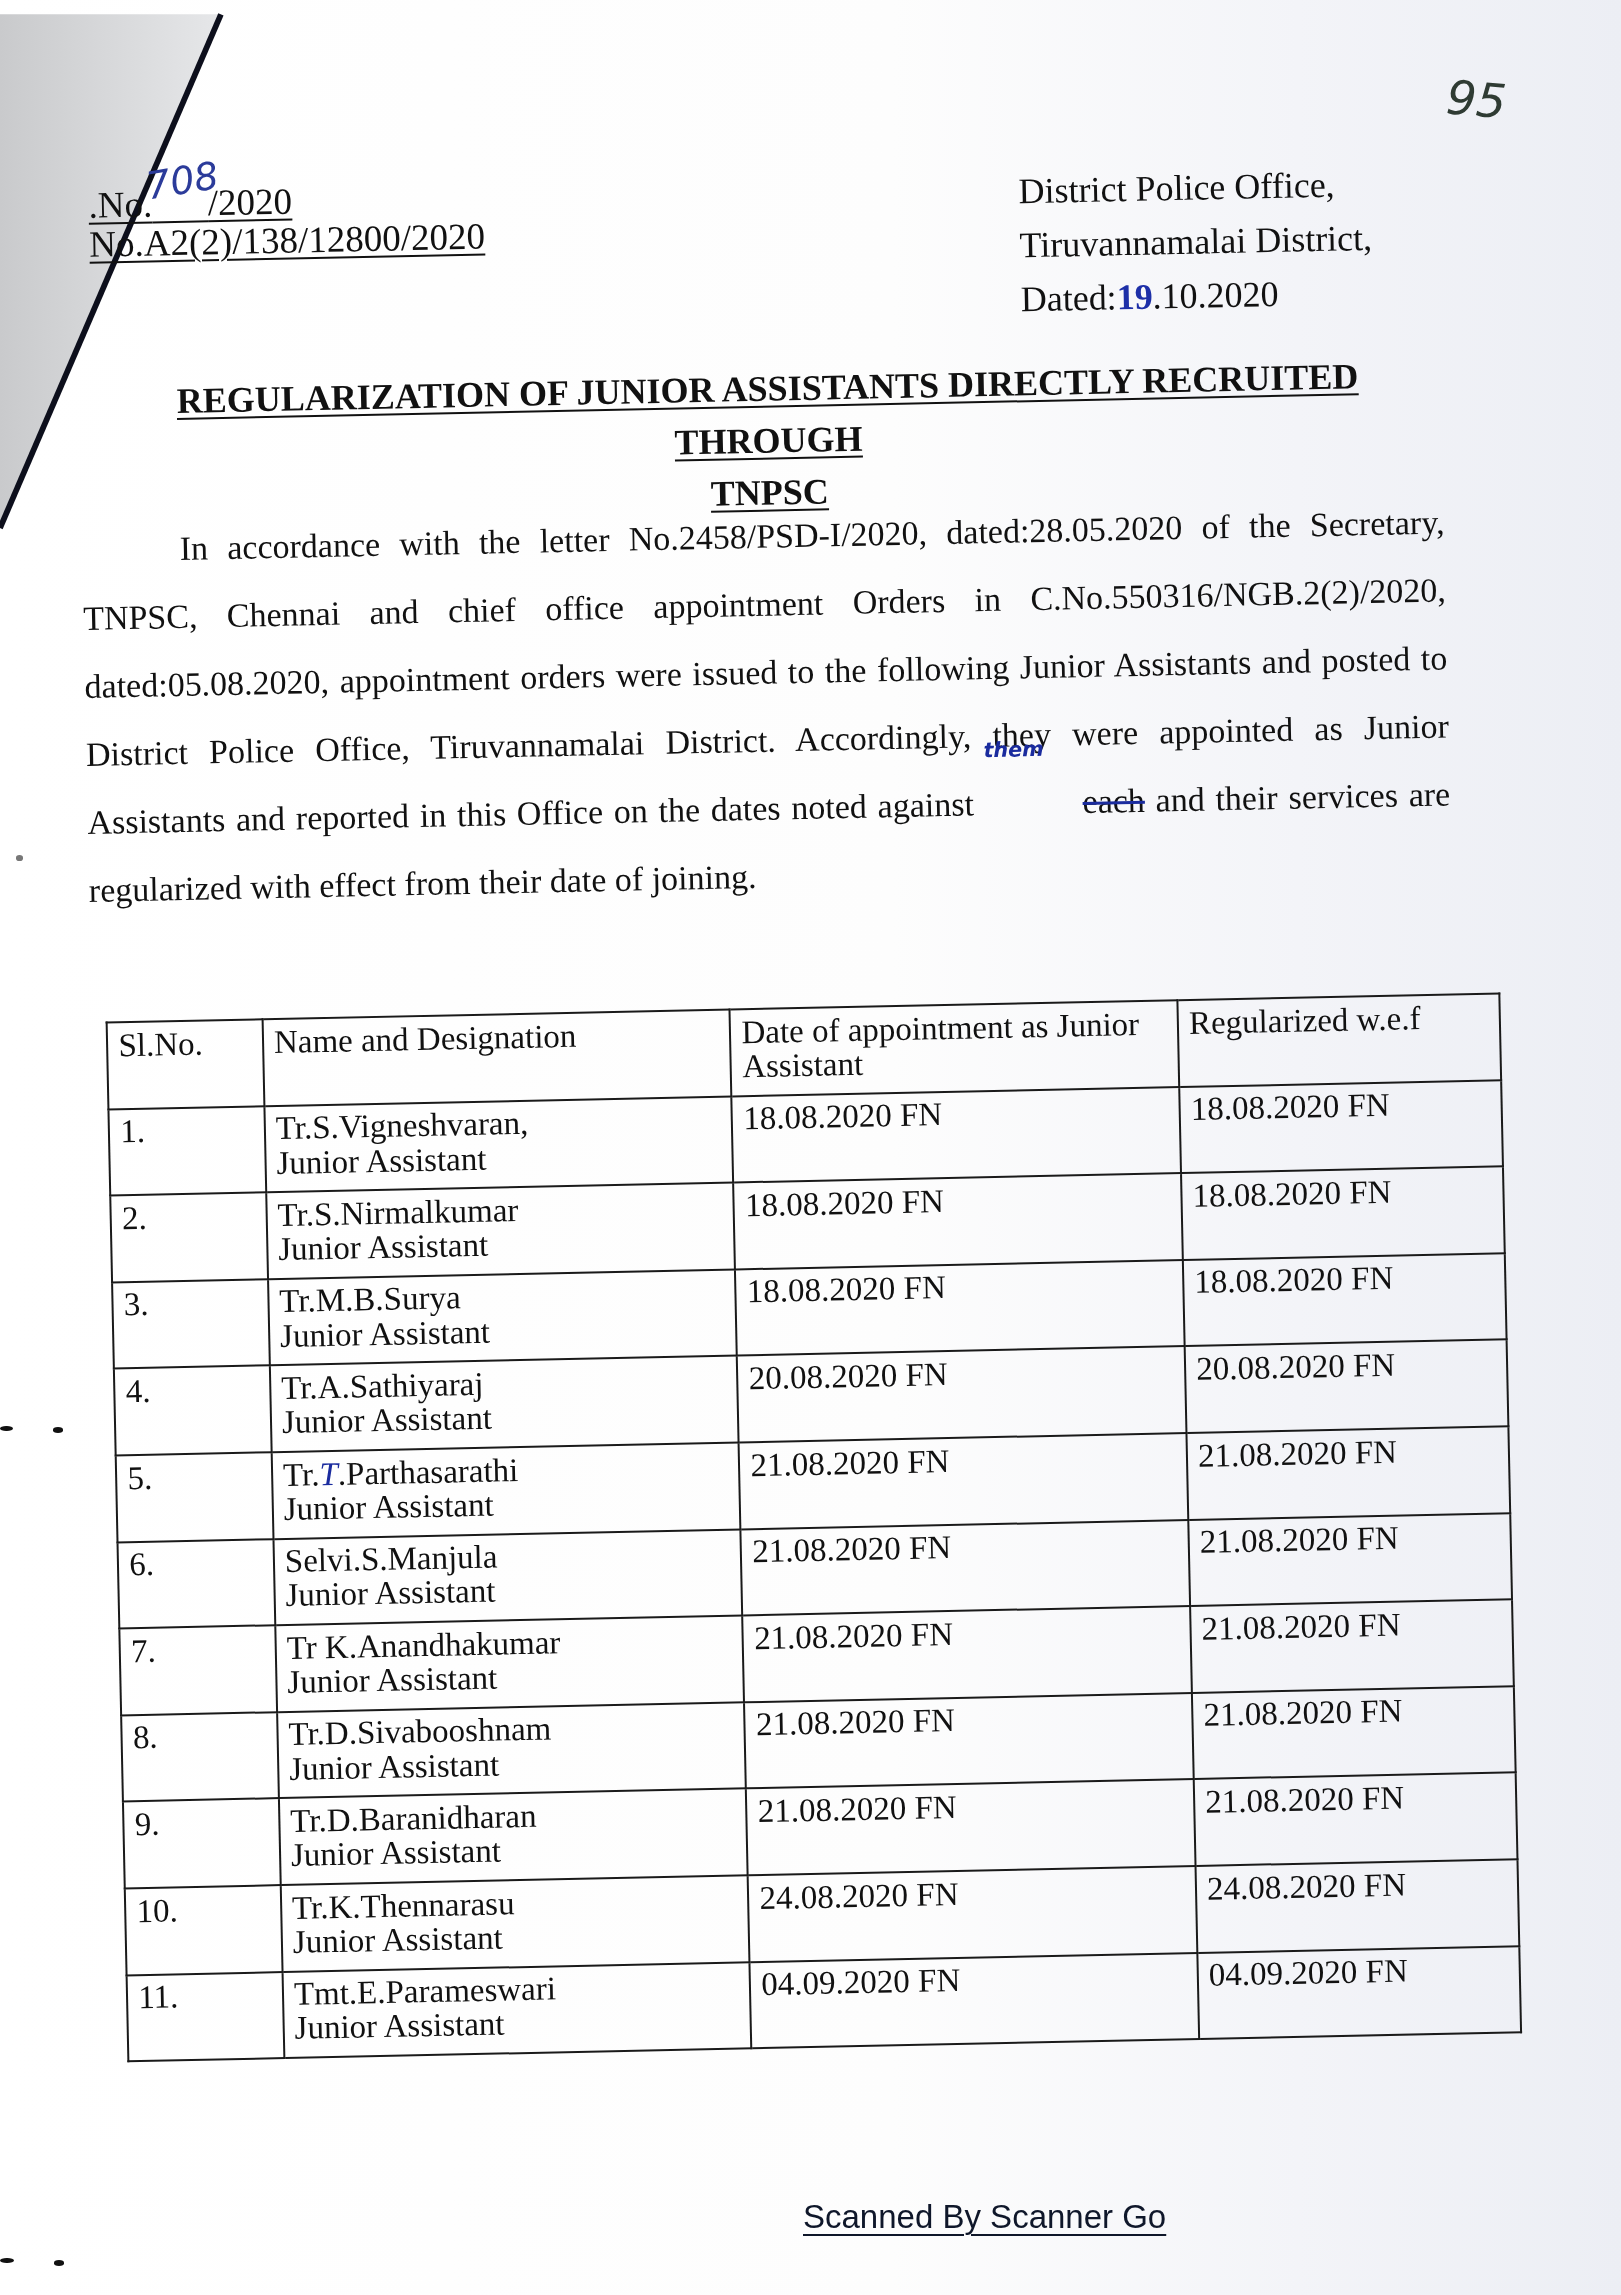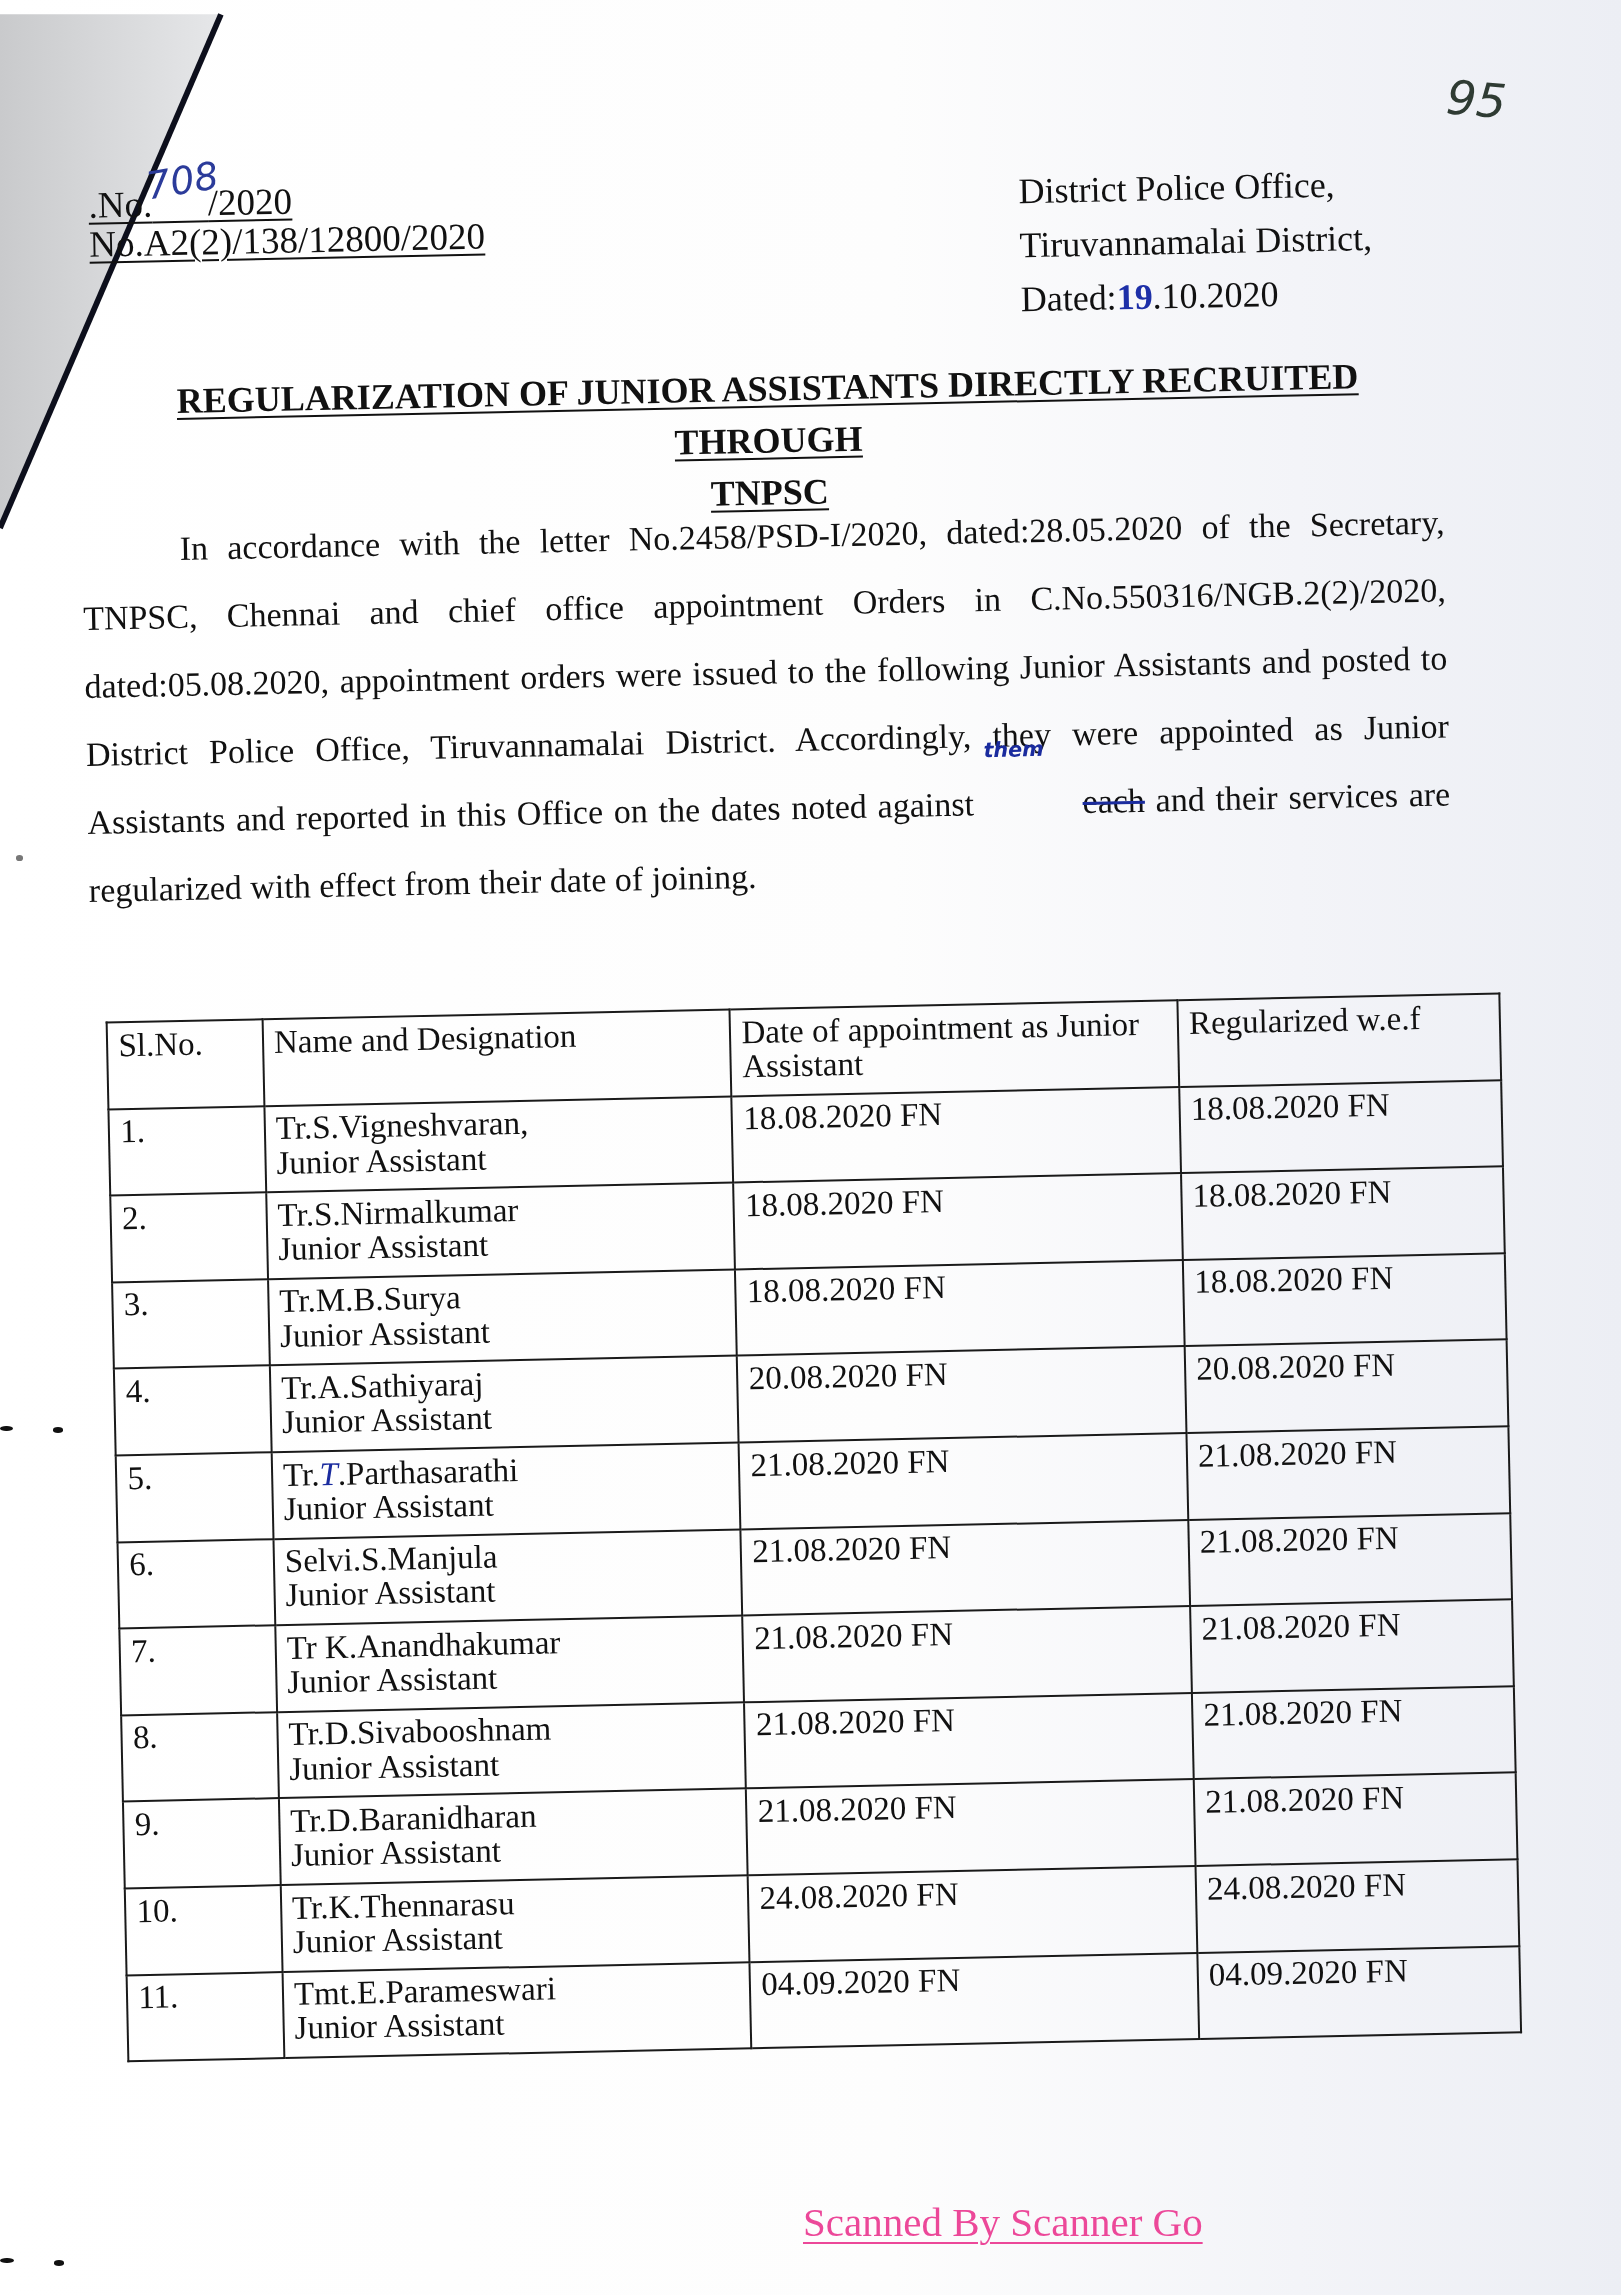--- a/index.html
+++ b/index.html
@@ -164,23 +164,23 @@
     }
     .margin-mark {
       position: absolute;
       background: #111;
       border-radius: 50%;
     }
     .watermark {
       position: absolute;
       left: 803px;
       top: 2198px;
-      font-family: Liberation Serif, serif;
-      font-size: 41px;
-      color: #ec4899;
+      font-family: Liberation Sans, sans-serif;
+      font-size: 33px;
+      color: #0f172a;
       text-decoration: underline;
       text-decoration-thickness: 2.3px;
       text-underline-offset: 5.7px;
       white-space: nowrap;
     }
   </style>
 </head>
 <body>
 
 <div class="paper"></div>

